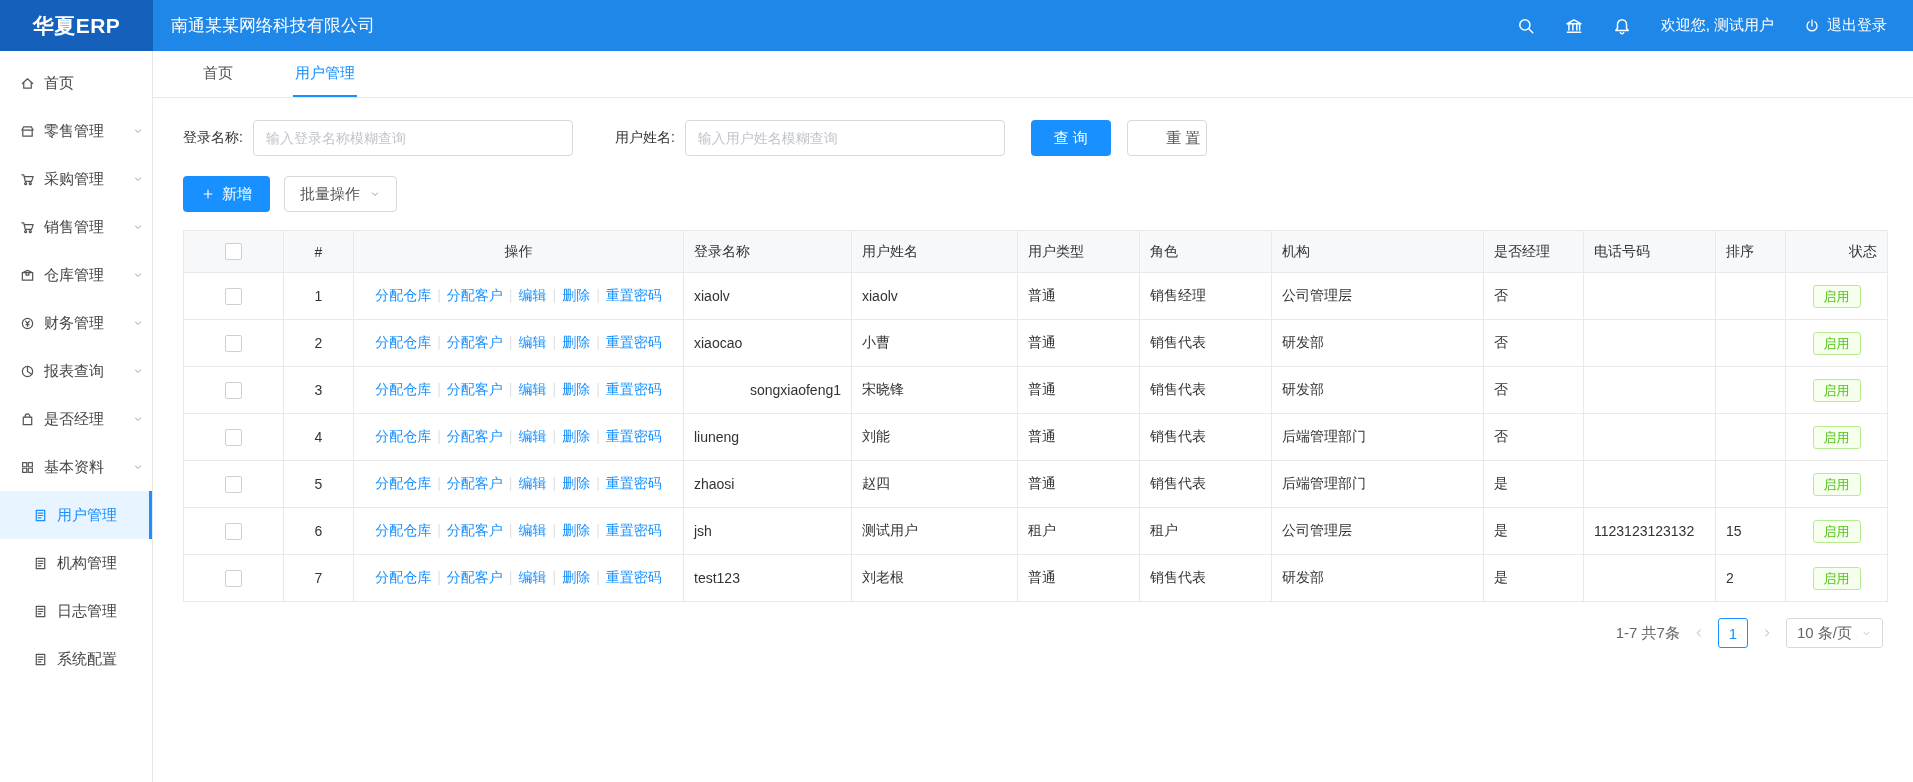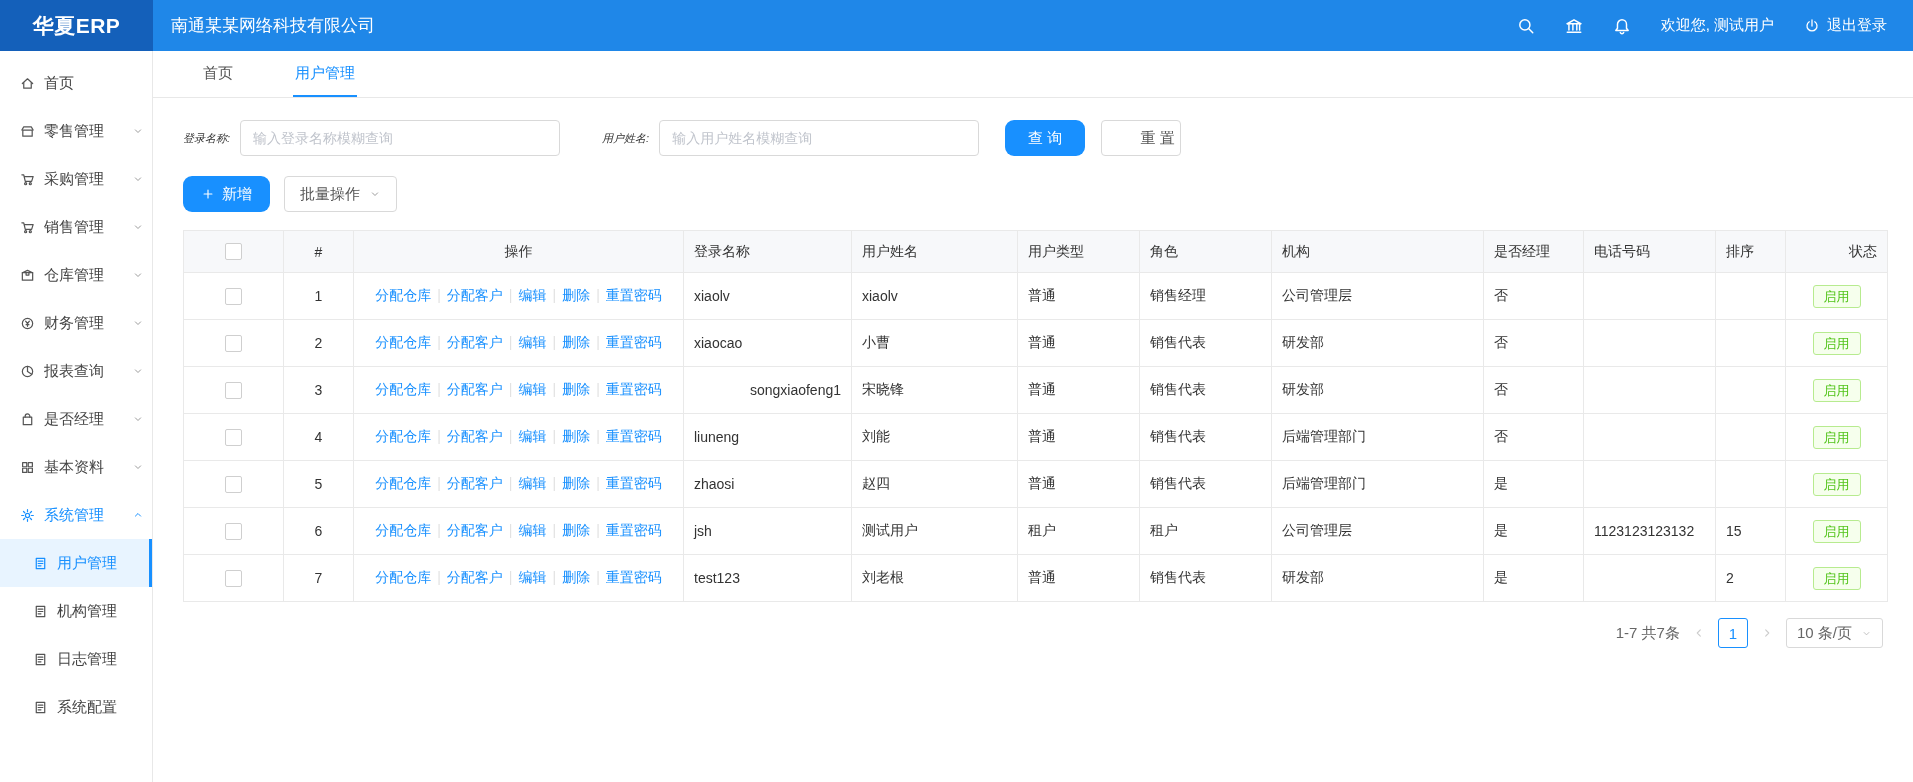--- a/index.html
+++ b/index.html
@@ -32,26 +32,26 @@
 
   .main{flex:1;display:flex;flex-direction:column;min-width:0;background:#fff;}
   .tabbar{height:47px;border-bottom:1px solid #e8e8e8;display:flex;align-items:stretch;padding-left:48px;gap:58px;background:#fff;}
   .tab{display:flex;align-items:center;font-size:15px;color:#555;cursor:pointer;border-bottom:2px solid transparent;padding:0 2px;}
   .tab.active{color:#1890ff;border-bottom-color:#1890ff;}
 
   .content{padding:22px 30px 0 30px;}
 
   
   .filter-row{display:flex;align-items:center;}
-  .f-label{font-size:11px;color:#333;margin-right:10px;font-style:italic;}
+  .f-label{font-size:14px;color:#333;margin-right:10px;}
   .f-input{width:320px;height:36px;border:1px solid #d9d9d9;border-radius:4px;padding:0 12px;font-size:14px;color:#333;outline:none;font-family:inherit;}
   .f-input::placeholder{color:#c0c4cc;}
   .group2{margin-left:42px;}
   .btn{height:36px;border-radius:4px;font-size:15px;display:inline-flex;align-items:center;justify-content:center;cursor:pointer;font-family:inherit;border:1px solid transparent;}
-  .btn-primary{background:#1890ff;color:#fff;border-radius:9px;}
+  .btn-primary{background:#1890ff;color:#fff;}
   .btn-plain{background:#fff;border-color:#d9d9d9;color:#555;padding-left:33px;}
   .btn-search{margin-left:26px;width:80px;}
   .btn-reset{margin-left:16px;width:80px;}
 
   
   .toolbar-row{margin-top:20px;display:flex;gap:14px;align-items:center;}
   .btn-add{gap:7px;padding:0 17px;}
   .btn-add svg{width:14px;height:14px;}
   .btn-batch{gap:9px;padding:0 15px;}
   .btn-batch .caret{display:flex;color:#999;}
@@ -243,34 +243,20 @@
                 <rect x="8.8" y="8.8" width="4.4" height="4.4"></rect>
               </svg>
             </span>
             <span class="mlabel">基本资料</span>
             <span class="chev">
               <svg viewBox="0 0 16 16" fill="none" stroke="currentColor" stroke-width="1.3" stroke-linecap="round" stroke-linejoin="round" width="16" height="16">
                 <path d="M4.5 6.5L8 10l3.5-3.5"></path>
               </svg>
             </span>
           </div>
-          <div class="menu-item parent-open">
-            <span class="micon">
-              <svg viewBox="0 0 16 16" fill="none" stroke="currentColor" stroke-width="1.3" stroke-linecap="round" stroke-linejoin="round" width="16" height="16">
-                <circle cx="8" cy="8" r="2.2"></circle>
-                <path d="M8 1.8v2M8 12.2v2M1.8 8h2M12.2 8h2M3.7 3.7l1.4 1.4M10.9 10.9l1.4 1.4M12.3 3.7l-1.4 1.4M5.1 10.9l-1.4 1.4"></path>
-              </svg>
-            </span>
-            <span class="mlabel">系统管理</span>
-            <span class="chev">
-              <svg viewBox="0 0 16 16" fill="none" stroke="currentColor" stroke-width="1.3" stroke-linecap="round" stroke-linejoin="round" width="16" height="16">
-                <path d="M4.5 9.5L8 6l3.5 3.5"></path>
-              </svg>
-            </span>
-          </div>
           <div class="menu-item sub active">
             <span class="micon">
               <svg viewBox="0 0 16 16" fill="none" stroke="currentColor" stroke-width="1.3" stroke-linecap="round" stroke-linejoin="round" width="16" height="16">
                 <rect x="3.5" y="2.5" width="9" height="11"></rect>
                 <path d="M5.5 5.5h5M5.5 8h5M5.5 10.5h3"></path>
               </svg>
             </span>
             <span class="mlabel">用户管理</span>
           </div>
           <div class="menu-item sub">

